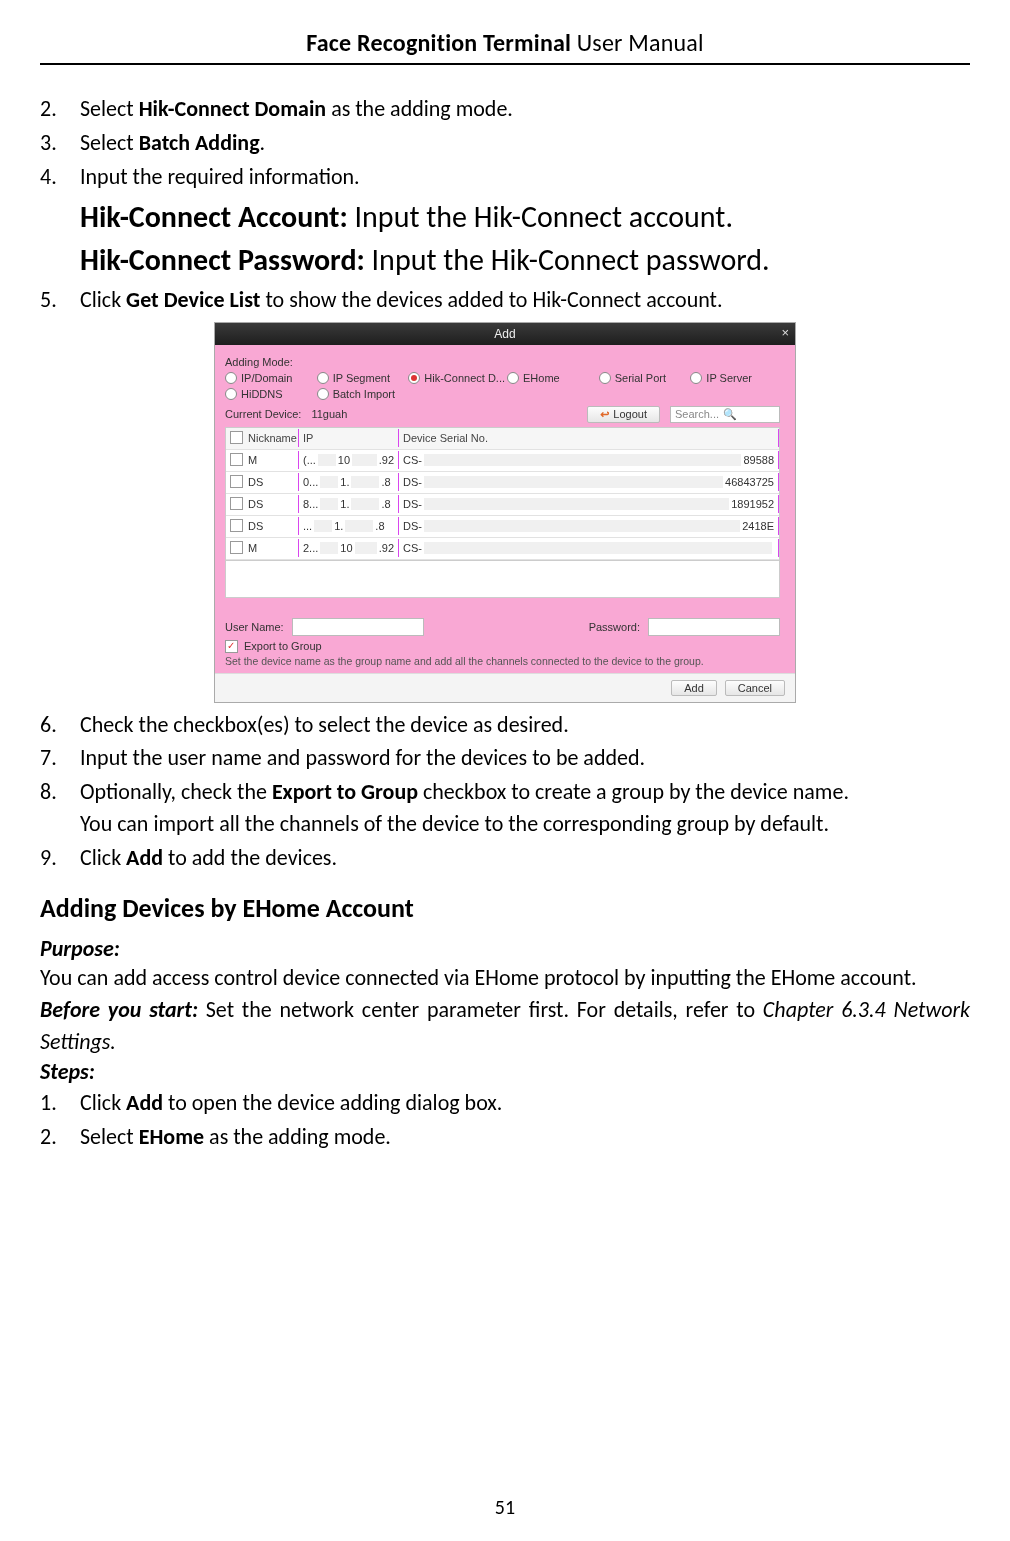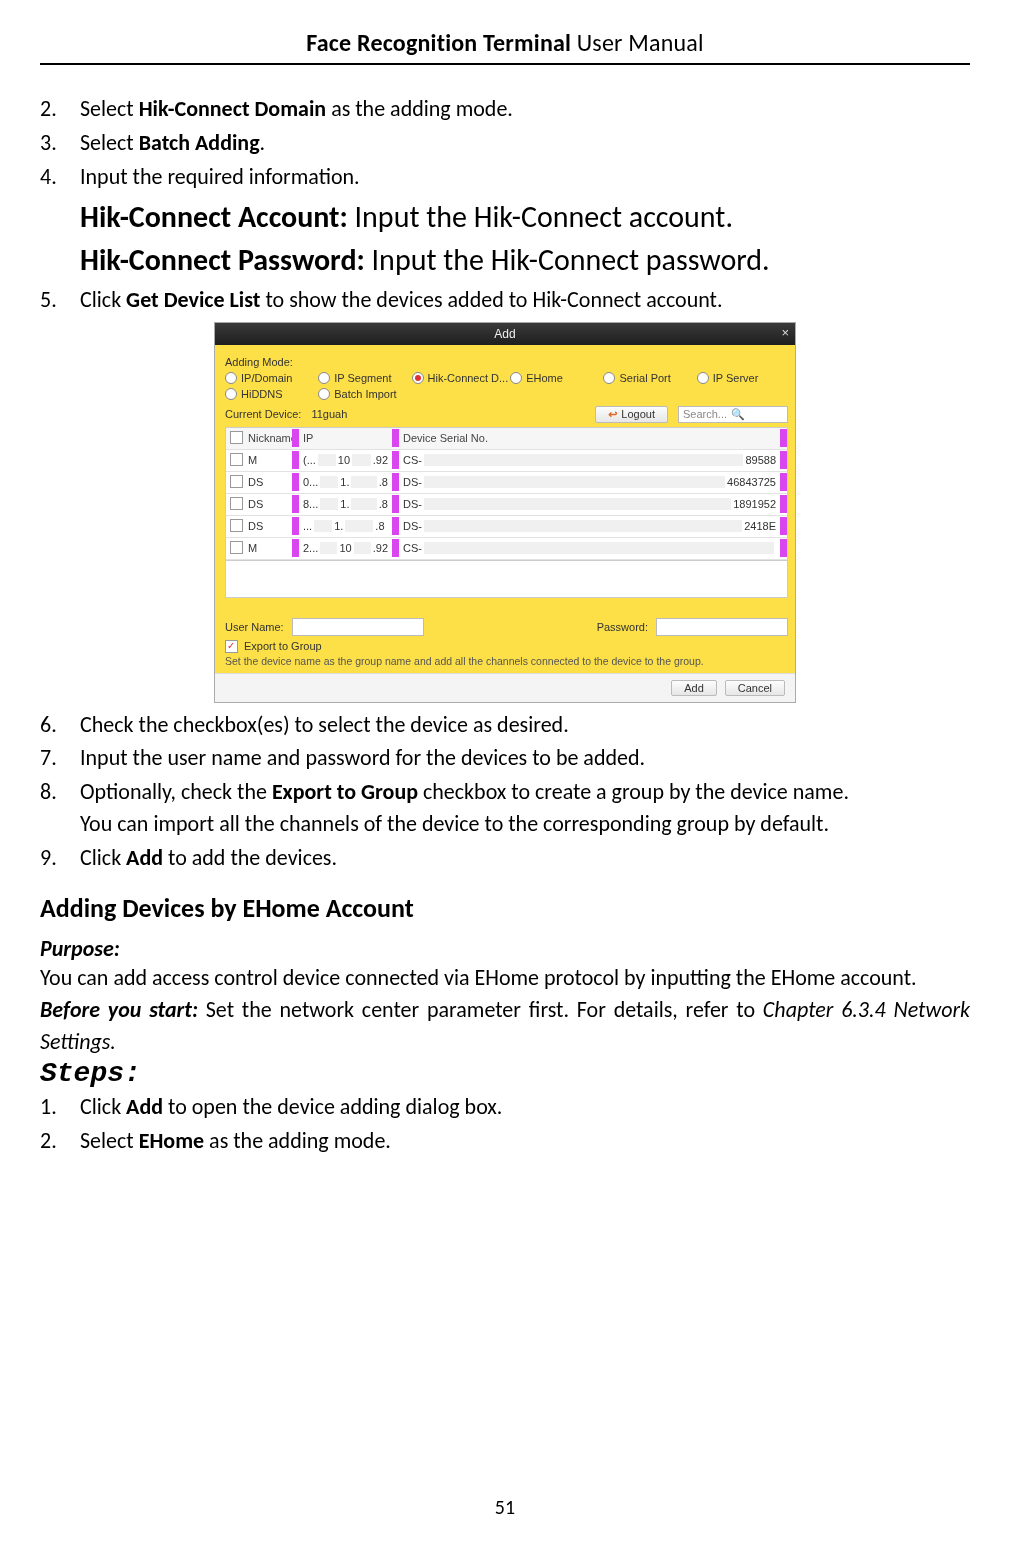--- a/index.html
+++ b/index.html
@@ -81,21 +81,21 @@
     height: 22px;
     font-size: 12px;
   }
   .dlg-close {
     position: absolute;
     right: 6px;
     top: 2px;
     color: #ddd;
     font-size: 13px;
   }
-  .dlg-body { padding: 8px 7px 6px 10px; background: #fde047; }
+  .dlg-body { padding: 8px 15px 6px 10px; background: #f9a8d4; }
   .row { display: flex; align-items: center; gap: 6px; margin: 3px 0; }
   .label-mode { width: 84px; color: #333; }
   .radio-grid {
     display: grid;
     grid-template-columns: repeat(6, 1fr);
     gap: 4px 2px;
     margin: 4px 0 2px 0;
   }
   .radio-item { display: flex; align-items: center; gap: 4px; white-space: nowrap; }
   .radio-dot, .radio-dot-sel {
@@ -136,21 +136,21 @@
     border:1px solid #ccc;
   }
   .thead, .trow {
     display:grid;
     grid-template-columns: 18px 55px 100px 1fr;
     align-items:center;
     border-bottom:1px solid #e2e2e2;
     font-size:11px;
   }
   .thead { background:#f6f6f6; color:#444; font-weight:400; }
-  .thead div, .trow div { padding:3px 4px; border-right:7px solid #d946ef; white-space:nowrap; overflow:hidden; }
+  .thead div, .trow div { padding:3px 4px; border-right:1px solid #d946ef; white-space:nowrap; overflow:hidden; }
   .thead div:first-child, .trow div:first-child { border-right:none; text-align:center;}
   .cb { width:11px; height:11px; border:1px solid #999; background:#fff; display:inline-block; }
   .cb.checked::after{ content:"✓"; color:#d33; font-size:10px; position:relative; top:-2px; left:1px;}
   .cell-ip { display:flex; gap:2px; }
   .mask { background:#f0f0f0; flex:1; height:12px; }
   .cell-serial { display:flex; gap:2px; align-items:center;}
   .serial-tail { color:#333; }
   .bigmask { background:#f0f0f0; flex:1; height:12px; }
   .dlg-blank { height:36px; background:#fff; border:1px solid #ccc; border-top:none;}
   .user-row { display:flex; align-items:center; gap:8px; margin-top:20px;}
@@ -391,21 +391,21 @@
       <div class="body"><span>Click </span><span class="b">Add</span><span> to add the devices.</span></div>
     </div>
   </div>
 
   <div class="h2">Adding Devices by EHome Account</div>
   <div class="i b" style="font-size:22px;">Purpose:</div>
   <div style="font-size:22px; line-height:1.45;" class="justify">You can add access control device connected via EHome protocol by inputting the EHome account.</div>
   <div style="font-size:22px; line-height:1.45;" class="justify">
     <span class="b i">Before you start:</span><span> Set the network center parameter first. For details, refer to </span><span class="i">Chapter 6.3.4 Network Settings.</span>
   </div>
-  <div class="i b" style="font-size:28px;font-family:Liberation Mono, monospace;">Steps:</div>
+  <div class="i b" style="font-size:22px;">Steps:</div>
   <div class="list">
     <div class="li">
       <div class="num">1.</div>
       <div class="body"><span>Click </span><span class="b">Add</span><span> to open the device adding dialog box.</span></div>
     </div>
     <div class="li">
       <div class="num">2.</div>
       <div class="body"><span>Select </span><span class="b">EHome</span><span> as the adding mode.</span></div>
     </div>
   </div>

